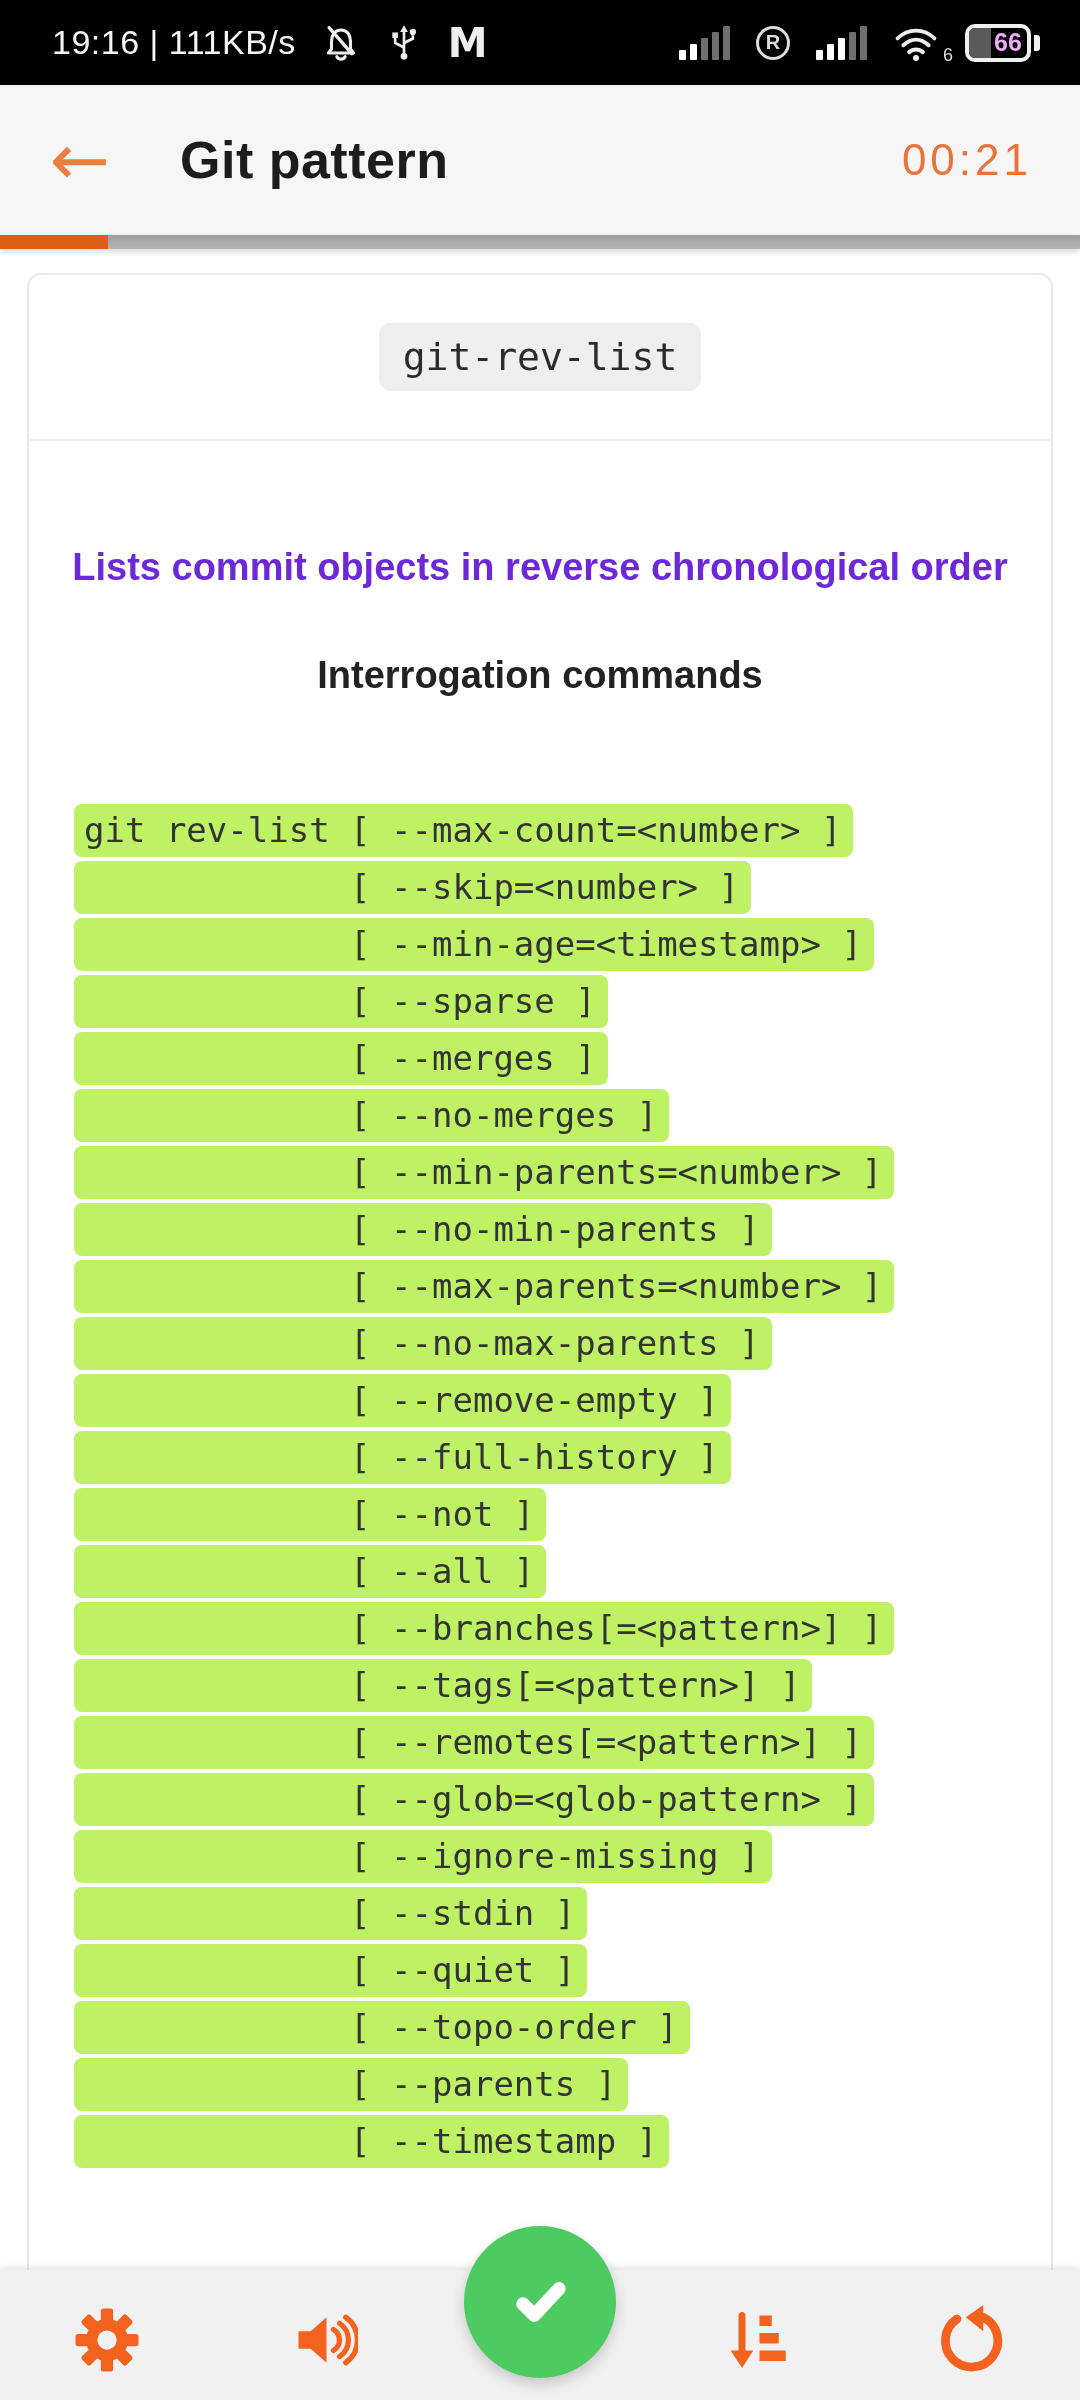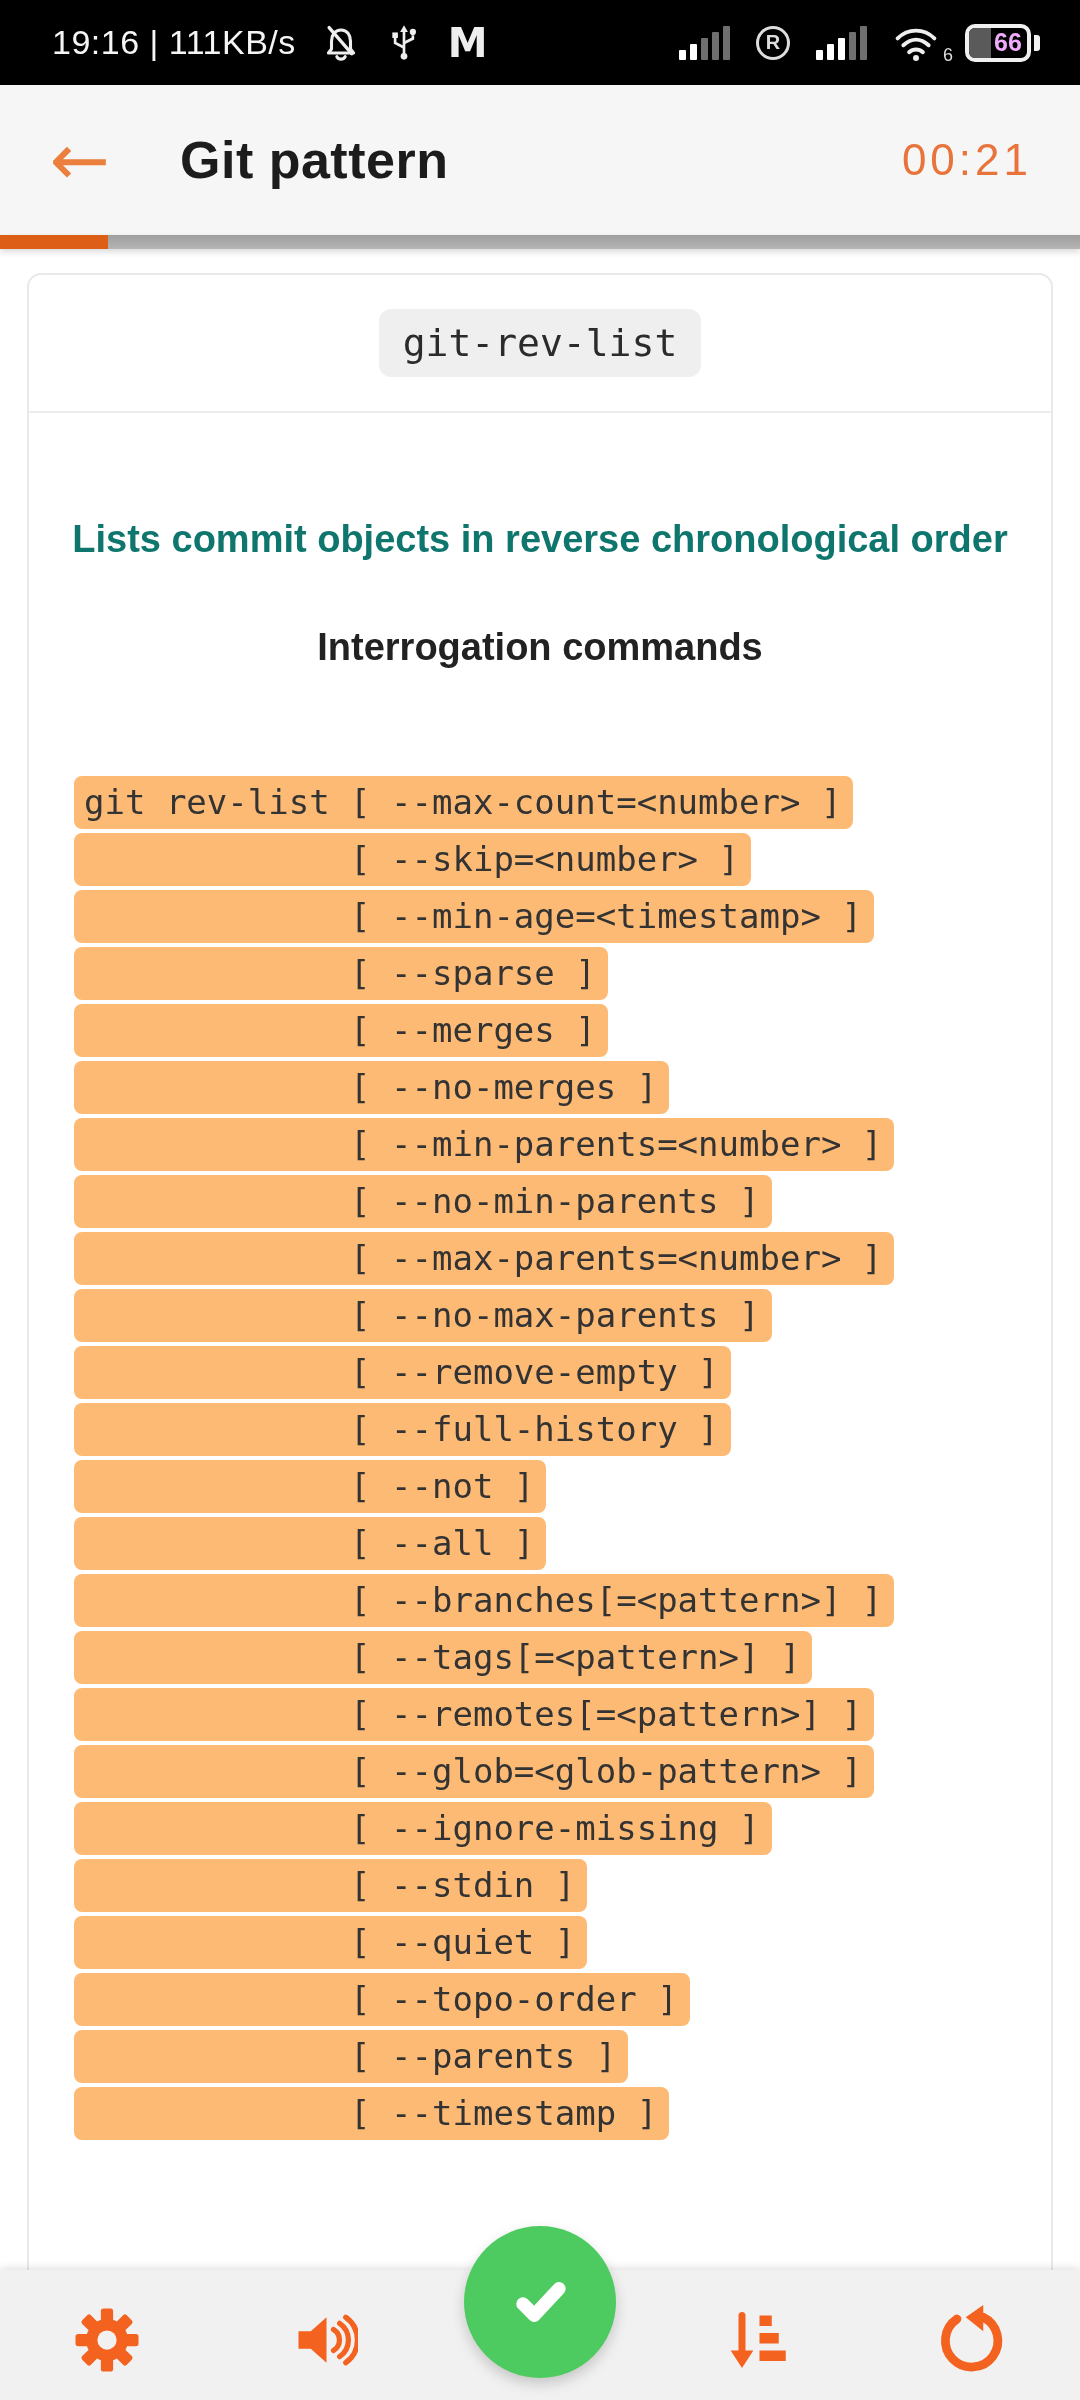--- a/index.html
+++ b/index.html
@@ -68,40 +68,40 @@
     background:linear-gradient(#9e9e9e,#b5b5b5);
     box-shadow:0 3px 6px rgba(0,0,0,0.15);
   }
   .progress-fill { height:100%; background:#dd5e16; }
 
   
   .card {
     position:absolute; top:273px; left:27px; width:1026px; height:2160px;
     background:#ffffff; border:2px solid #e9e9e9; border-radius:14px;
   }
-  .card-top { height:136px; display:flex; align-items:center; justify-content:center; }
+  .card-top { height:164px; display:flex; align-items:center; justify-content:center; }
   .cmd-chip {
     background:#efefef; border-radius:12px; padding:12px 24px;
     font-family:"DejaVu Sans Mono", monospace; font-size:38px; color:#2b2b2b;
   }
   .card-divider { height:2px; background:#ececec; width:100%; }
   .desc-block { text-align:center; }
   .desc-main {
-    margin-top:103px; font-size:38px; font-weight:700; color:#0f766e; line-height:46px;
+    margin-top:103px; font-size:38px; font-weight:700; color:#6d28d9; line-height:46px;
   }
   .desc-category {
     margin-top:62px; font-size:38px; font-weight:700; color:#222; line-height:46px;
   }
   .code-block {
     margin-top:106px; padding-left:45px;
     font-family:"DejaVu Sans Mono", monospace; font-size:34px; color:#333;
   }
   .code-line {
     display:table; white-space:pre;
-    background:#fdba74; border-radius:8px;
+    background:#bef264; border-radius:8px;
     line-height:53px; height:53px; margin-bottom:4px;
     padding:0 12px 0 10px;
   }
 
   
   .bottombar {
     position:absolute; left:0; bottom:0; width:1080px; height:130px;
     background:#f2f1f1; box-shadow:0 -2px 8px rgba(0,0,0,0.12);
   }
   .bb-icon {

